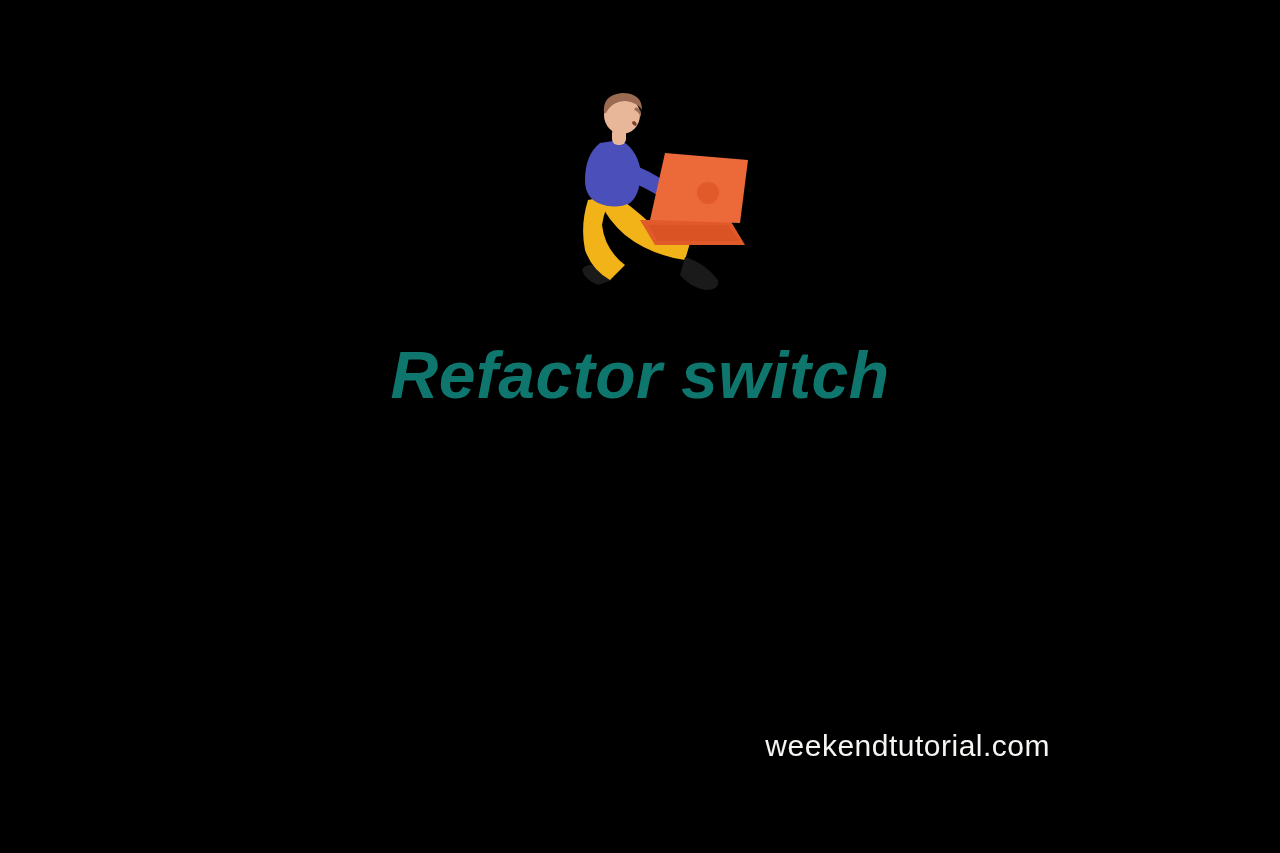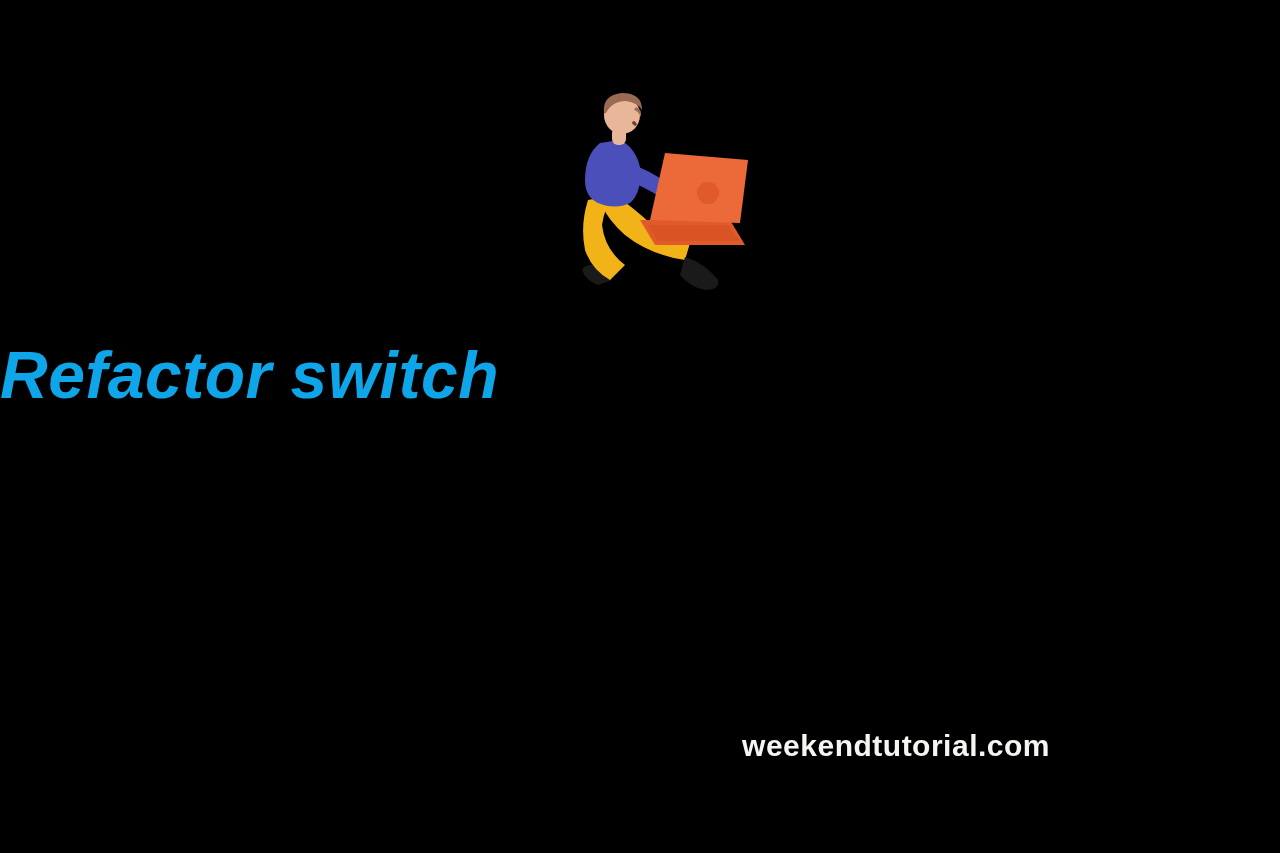--- a/index.html
+++ b/index.html
@@ -23,39 +23,39 @@
     left: 50%;
     transform: translateX(-50%);
     width: 220px;
     height: 220px;
   }
   .headline {
     position: absolute;
     top: 328px;
     left: 0;
     width: 100%;
-    text-align: left;
-    color: #0ea5e9;
+    text-align: center;
+    color: #0f766e;
     font-weight: 900;
     font-size: 66px;
     line-height: 1.45;
     font-style: italic;
     letter-spacing: 0.5px;
     font-family: "Trebuchet MS", "Arial Black", sans-serif;
   }
   .headline span {
     display: block;
   }
   .attribution {
     position: absolute;
     bottom: 90px;
     right: 230px;
     color: #f5f5f2;
     font-size: 30px;
-    font-weight: 700;
+    font-weight: 400;
     letter-spacing: 0.5px;
   }
 </style>
 </head>
 <body>
 
 <div class="illustration">
   <svg viewBox="0 0 220 220" width="220" height="220">
 
     <path d="M 68 200 Q 55 195 52 185 Q 55 178 70 180 L 82 195 Z" fill="#1a1a1a"></path>

